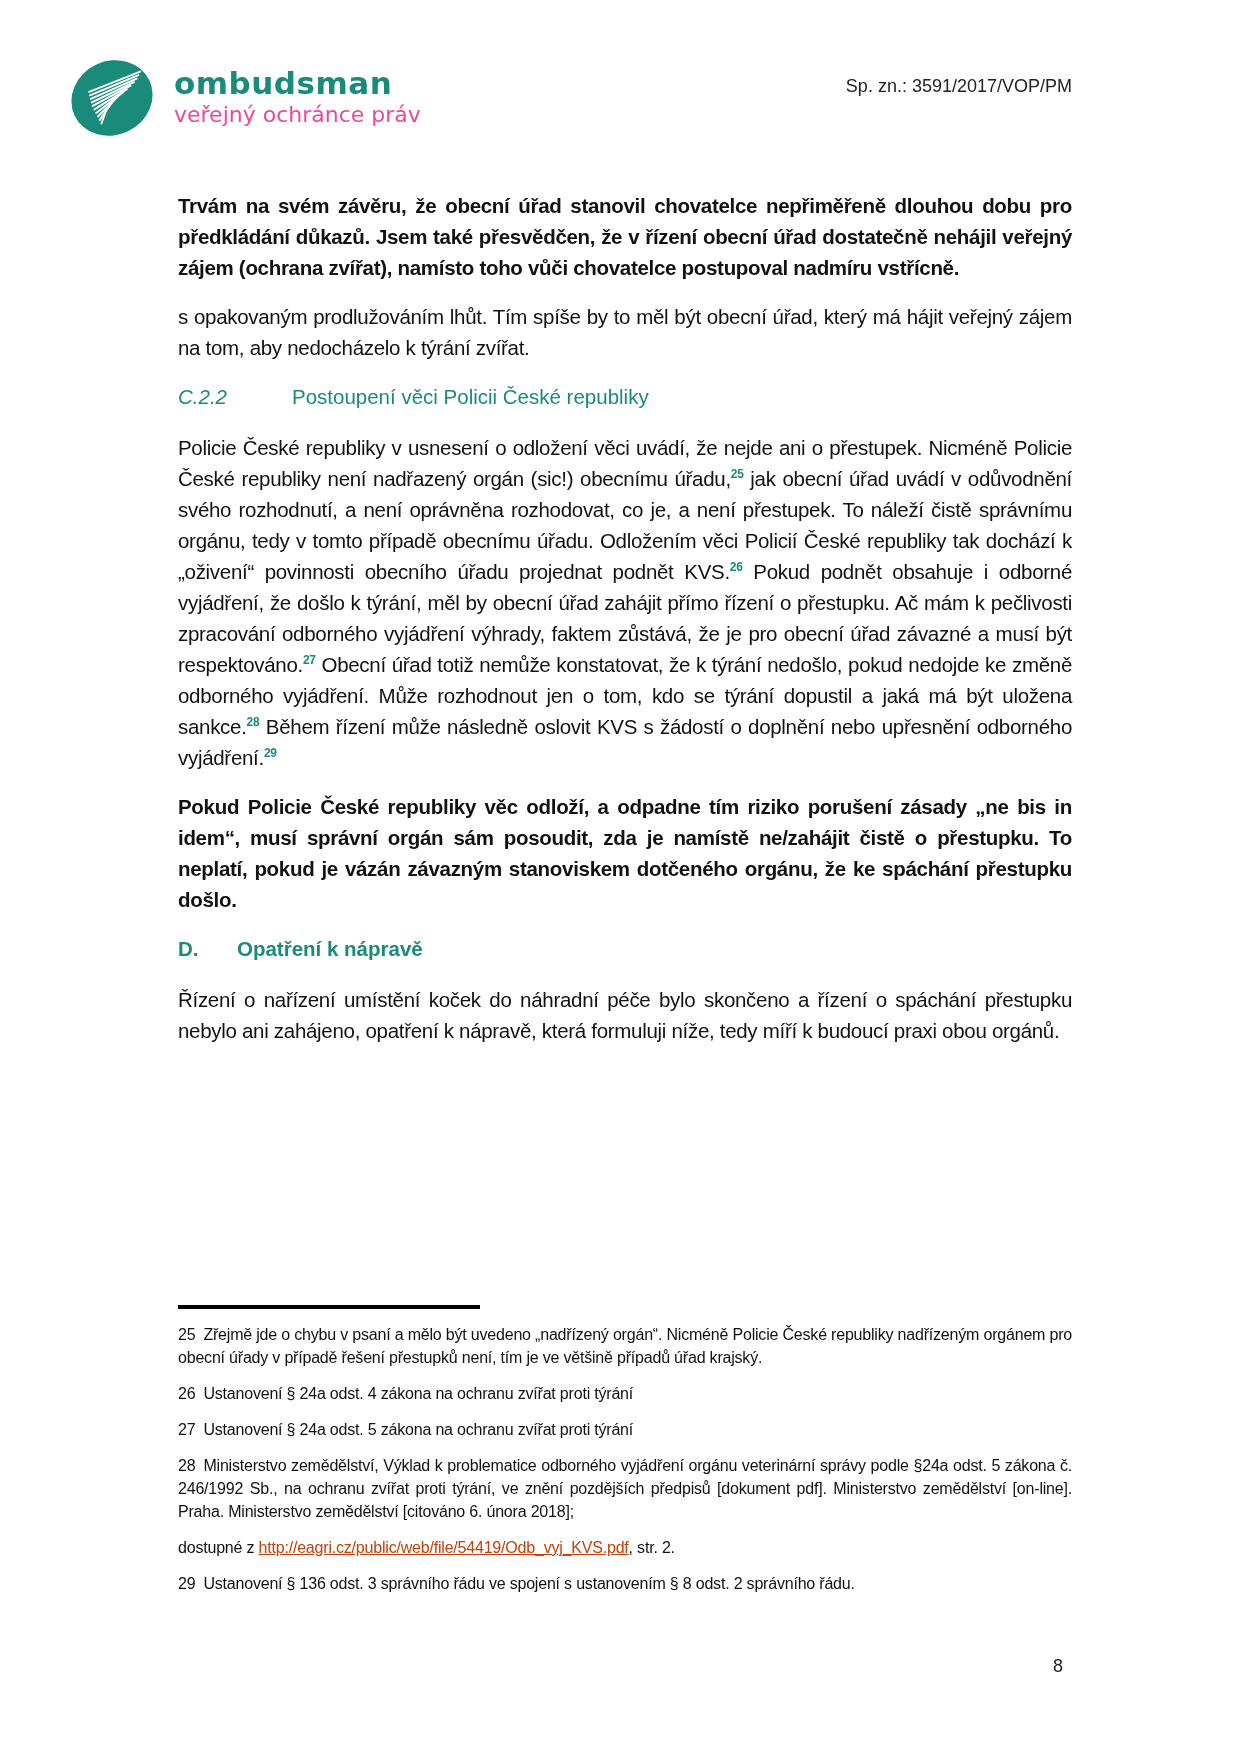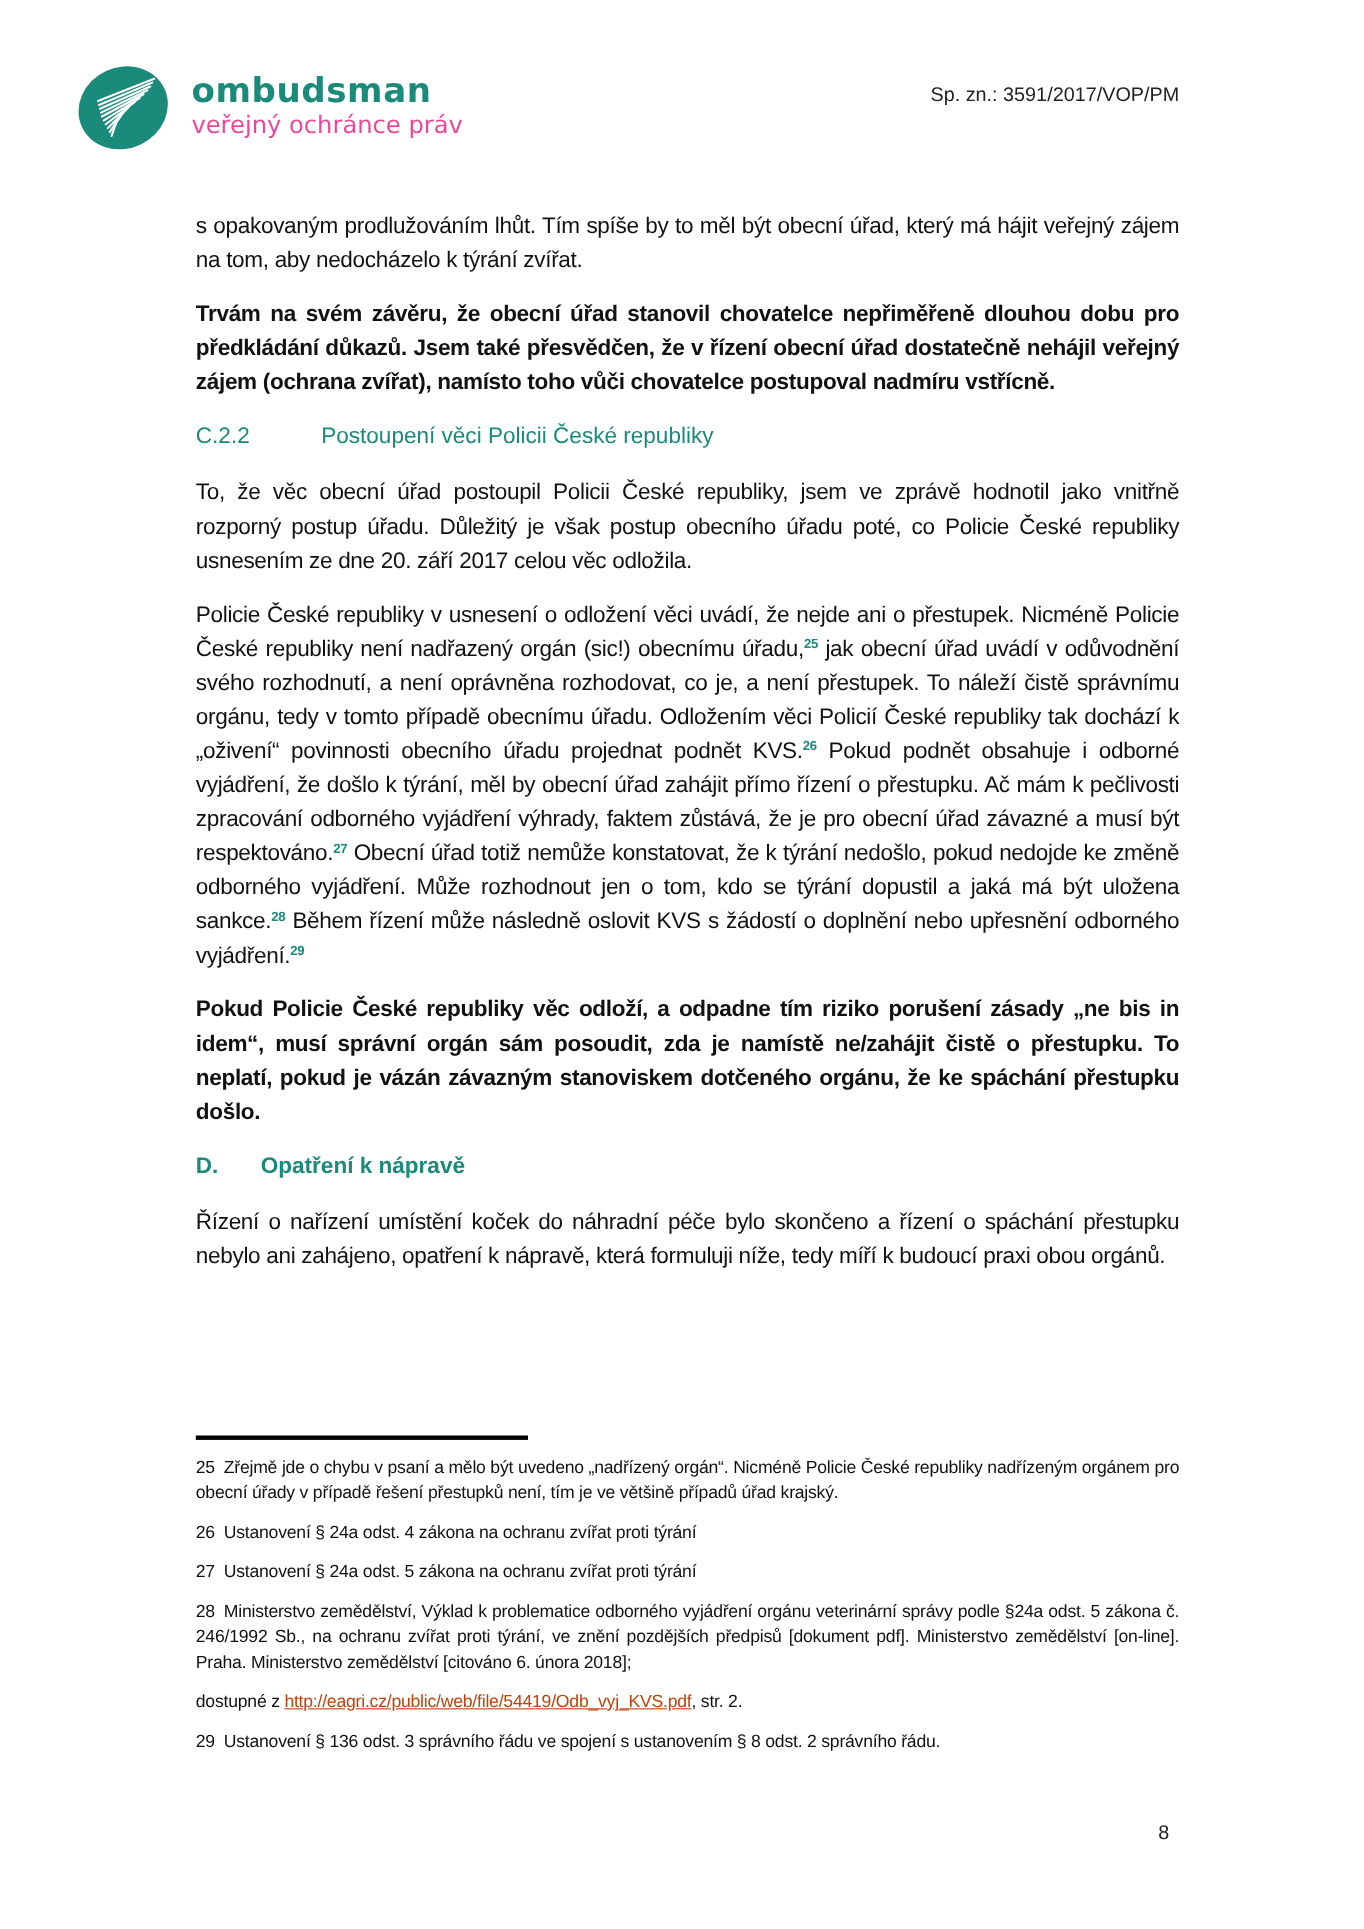--- a/index.html
+++ b/index.html
@@ -8,21 +8,21 @@
   .logo { position:absolute; left:68px; top:54px; display:flex; align-items:center; }
   .logo-mark { width:88px; height:88px; }
   .logo-text { margin-left:18px; }
   .logo-name { font-family:"DejaVu Sans", sans-serif; font-weight:bold; color:#1a8a7a; font-size:31px; letter-spacing:0.5px; line-height:34px; }
   .logo-sub { font-family:"DejaVu Sans", sans-serif; color:#ec4899; font-size:22px; line-height:30px; font-weight:normal;text-align:center; }
   .ref { position:absolute; right:168px; top:76px; font-size:18px; color:#222; }
   .content { position:absolute; left:178px; width:894px; top:190px; }
   p.body { margin:0 0 18px 0; font-size:20.5px; line-height:31px; text-align:justify; letter-spacing:-0.3px; }
   p.bold { font-weight:bold; }
   .h3 { font-size:20.5px; color:#1a8a7a; margin:0 0 20px 0; line-height:31px; display:flex; }
-  .h3 .num { width:114px; }
+  .h3 .num { width:114px;font-style:italic; }
   .h2 { font-size:20.5px; color:#1a8a7a; font-weight:bold; margin:2px 0 20px 0; line-height:31px; display:flex; }
   .h2 .num { width:59px; }
   sup.fn { color:#1a8a7a; font-weight:bold; font-size:12px; vertical-align:top; position:relative; top:-4px; }
   .fn-rule { position:absolute; left:178px; top:1305px; width:302px; height:4px; background:#000; }
   .footnotes { position:absolute; left:178px; width:894px; top:1323px; }
   .fn-item { font-size:16px; line-height:23px; margin:0 0 13px 0; text-align:justify; letter-spacing:-0.2px; }
   .fn-item .n { margin-right:8px; }
   a.link { color:#c2410c; text-decoration:underline;margin-top:45px; }
   .page-num { position:absolute; left:1053px; top:1656px; font-size:18px; color:#222; }
 </style>
@@ -47,29 +47,28 @@
   </svg>
   <div class="logo-text">
     <div class="logo-name">ombudsman</div>
     <div class="logo-sub">veřejný ochránce práv</div>
   </div>
 </div>
 
 <div class="ref">Sp. zn.: 3591/2017/VOP/PM</div>
 
 <div class="content">
+  <p class="body bold">Trvám na svém závěru, že obecní úřad stanovil chovatelce nepřiměřeně dlouhou dobu pro předkládání důkazů. Jsem také přesvědčen, že v řízení obecní úřad dostatečně nehájil veřejný zájem (ochrana zvířat), namísto toho vůči chovatelce postupoval nadmíru vstřícně.</p>
   <p class="body">s opakovaným prodlužováním lhůt. Tím spíše by to měl být obecní úřad, který má hájit veřejný zájem na tom, aby nedocházelo k týrání zvířat.</p>
-  <p class="body bold">Trvám na svém závěru, že obecní úřad stanovil chovatelce nepřiměřeně dlouhou dobu pro předkládání důkazů. Jsem také přesvědčen, že v řízení obecní úřad dostatečně nehájil veřejný zájem (ochrana zvířat), namísto toho vůči chovatelce postupoval nadmíru vstřícně.</p>
 
   <div class="h3">
     <span class="num">C.2.2</span>
     <span>Postoupení věci Policii České republiky</span>
   </div>
 
-  <p class="body">To, že věc obecní úřad postoupil Policii České republiky, jsem ve zprávě hodnotil jako vnitřně rozporný postup úřadu. Důležitý je však postup obecního úřadu poté, co Policie České republiky usnesením ze dne 20. září 2017 celou věc odložila.</p>
 
   <p class="body"><span>Policie České republiky v usnesení o odložení věci uvádí, že nejde ani o přestupek. Nicméně Policie České republiky není nadřazený orgán (sic!) obecnímu úřadu,</span><sup class="fn">25</sup><span> jak obecní úřad uvádí v odůvodnění svého rozhodnutí, a není oprávněna rozhodovat, co je, a není přestupek. To náleží čistě správnímu orgánu, tedy v tomto případě obecnímu úřadu. Odložením věci Policií České republiky tak dochází k „oživení“ povinnosti obecního úřadu projednat podnět KVS.</span><sup class="fn">26</sup><span> Pokud podnět obsahuje i odborné vyjádření, že došlo k týrání, měl by obecní úřad zahájit přímo řízení o přestupku. Ač mám k pečlivosti zpracování odborného vyjádření výhrady, faktem zůstává, že je pro obecní úřad závazné a musí být respektováno.</span><sup class="fn">27</sup><span> Obecní úřad totiž nemůže konstatovat, že k týrání nedošlo, pokud nedojde ke změně odborného vyjádření. Může rozhodnout jen o tom, kdo se týrání dopustil a jaká má být uložena sankce.</span><sup class="fn">28</sup><span> Během řízení může následně oslovit KVS s žádostí o doplnění nebo upřesnění odborného vyjádření.</span><sup class="fn">29</sup></p>
 
   <p class="body bold">Pokud Policie České republiky věc odloží, a odpadne tím riziko porušení zásady „ne bis in idem“, musí správní orgán sám posoudit, zda je namístě ne/zahájit čistě o přestupku. To neplatí, pokud je vázán závazným stanoviskem dotčeného orgánu, že ke spáchání přestupku došlo.</p>
 
   <div class="h2">
     <span class="num">D.</span>
     <span>Opatření k nápravě</span>
   </div>
 

